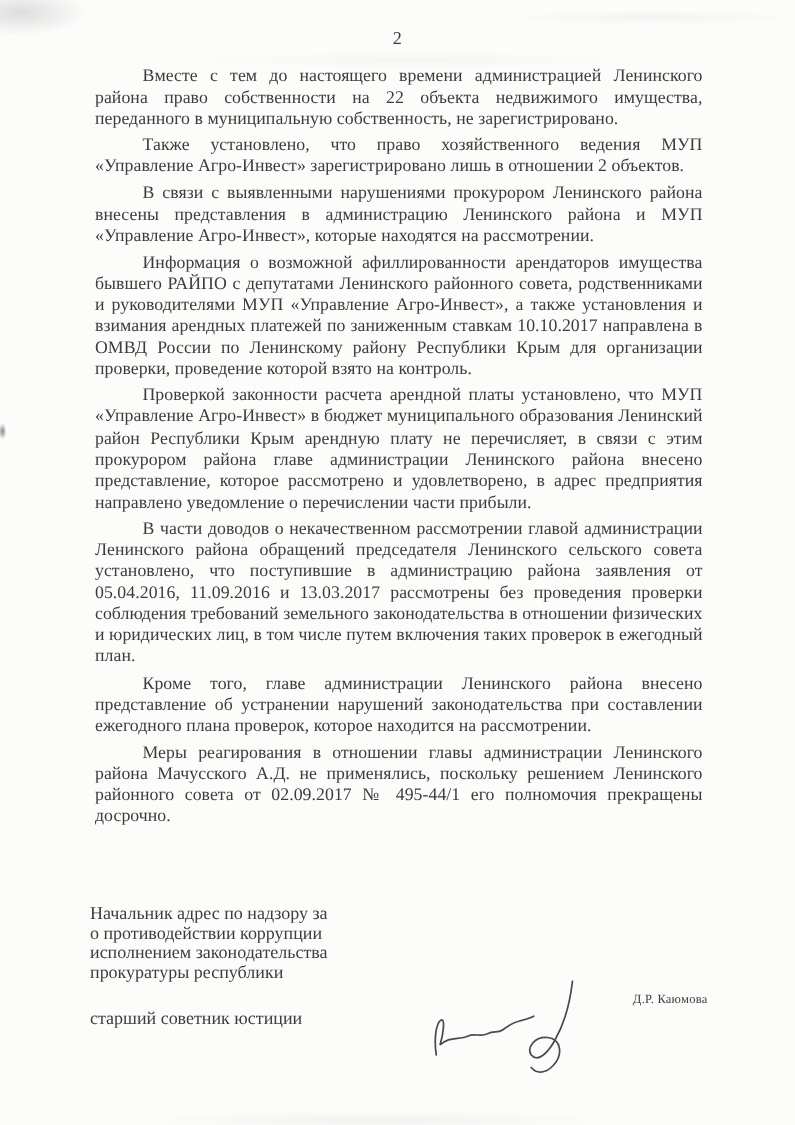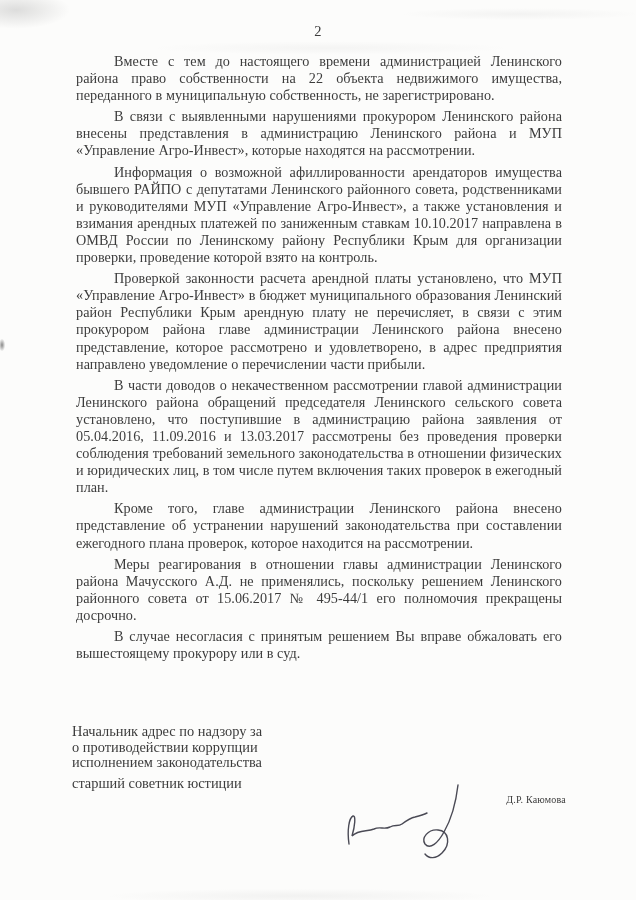--- a/index.html
+++ b/index.html
@@ -31,55 +31,56 @@
     text-align:justify;
     font-size:14.2px;line-height:17.1px;
     letter-spacing:.05px;
   }
   .para{margin:4px;text-indent:38px;}
   .sig-area{
     position:absolute;left:72px;top:724px;width:494px;height:165px;
     font-size:14.4px;
   }
   .sig-position div{margin:0;line-height:15.6px;}
-  .sig-rank{margin-top:5px;line-height:15.6px;}
+  .sig-rank{margin-top:22px;line-height:15.6px;}
   .sig-name{
     position:absolute;right:0;top:70px;
     font-size:10px;letter-spacing:.2px;margin-left:40px;
   }
   .sig-scribble{
     position:absolute;left:268px;top:58px;
     width:140px;height:100px;
   }
   .sig-scribble svg{width:100%;height:100%;}
 </style>
 </head>
 <body>
 
 <div class="page">
 
   <div class="page-number">2</div>
 
   <div class="doc-body">
       <p class="para">Вместе с тем до настоящего времени администрацией Ленинского района право собственности на 22 объекта недвижимого имущества, переданного в муниципальную собственность, не зарегистрировано.</p>
+      <p class="para">Также установлено, что право хозяйственного ведения МУП «Управление Агро-Инвест» зарегистрировано лишь в отношении 2 объектов.</p>
       <p class="para">В связи с выявленными нарушениями прокурором Ленинского района внесены представления в администрацию Ленинского района и МУП «Управление Агро-Инвест», которые находятся на рассмотрении.</p>
       <p class="para">Информация о возможной афиллированности арендаторов имущества бывшего РАЙПО с депутатами Ленинского районного совета, родственниками и руководителями МУП «Управление Агро-Инвест», а также установления и взимания арендных платежей по заниженным ставкам 10.10.2017 направлена в ОМВД России по Ленинскому району Республики Крым для организации проверки, проведение которой взято на контроль.</p>
       <p class="para">Проверкой законности расчета арендной платы установлено, что МУП «Управление Агро-Инвест» в бюджет муниципального образования Ленинский район Республики Крым арендную плату не перечисляет, в связи с этим прокурором района главе администрации Ленинского района внесено представление, которое рассмотрено и удовлетворено, в адрес предприятия направлено уведомление о перечислении части прибыли.</p>
       <p class="para">В части доводов о некачественном рассмотрении главой администрации Ленинского района обращений председателя Ленинского сельского совета установлено, что поступившие в администрацию района заявления от 05.04.2016, 11.09.2016 и 13.03.2017 рассмотрены без проведения проверки соблюдения требований земельного законодательства в отношении физических и юридических лиц, в том числе путем включения таких проверок в ежегодный план.</p>
       <p class="para">Кроме того, главе администрации Ленинского района внесено представление об устранении нарушений законодательства при составлении ежегодного плана проверок, которое находится на рассмотрении.</p>
-      <p class="para">Меры реагирования в отношении главы администрации Ленинского района Мачусского А.Д. не применялись, поскольку решением Ленинского районного совета от 15.06.2017 № 495-44/1 его полномочия прекращены досрочно.</p>
-      <p class="para">В случае несогласия с принятым решением Вы вправе обжаловать его вышестоящему прокурору или в суд.</p>
+      <p class="para">Меры реагирования в отношении главы администрации Ленинского района Мачусского А.Д. не применялись, поскольку решением Ленинского районного совета от 02.09.2017 № 495-44/1 его полномочия прекращены досрочно.</p>
     </div>
 
   <div class="sig-area">
 
     <div class="sig-position">
         <div class="sig-position-line">Начальник адрес по надзору за</div>
         <div class="sig-position-line">о противодействии коррупции</div>
         <div class="sig-position-line">исполнением законодательства</div>
+        <div class="sig-position-line">прокуратуры республики</div>
       </div>
 
     <div class="sig-rank">старший советник юстиции</div>
 
     <div class="sig-scribble">
       <svg viewBox="0 0 140 100" fill="none" xmlns="http://www.w3.org/2000/svg">
         <path d="M9,62 C7,48 9,36 13,34 C16,33 15,44 12,54 C19,47 27,50 34,47 C40,44 44,48 50,45 C55,42 58,45 62,42 C66,39 70,36 75,35 C79,34 83,33 87,31" stroke="#4a4a55" stroke-width="1.4" stroke-linecap="round"></path>
         <path d="M118,3 C116,20 112,36 104,50 C98,61 90,68 85,62 C81,56 88,47 98,48 C109,49 111,62 102,71 C96,77 89,77 85,72" stroke="#4a4a55" stroke-width="1.4" stroke-linecap="round"></path>
       </svg>
     </div>

